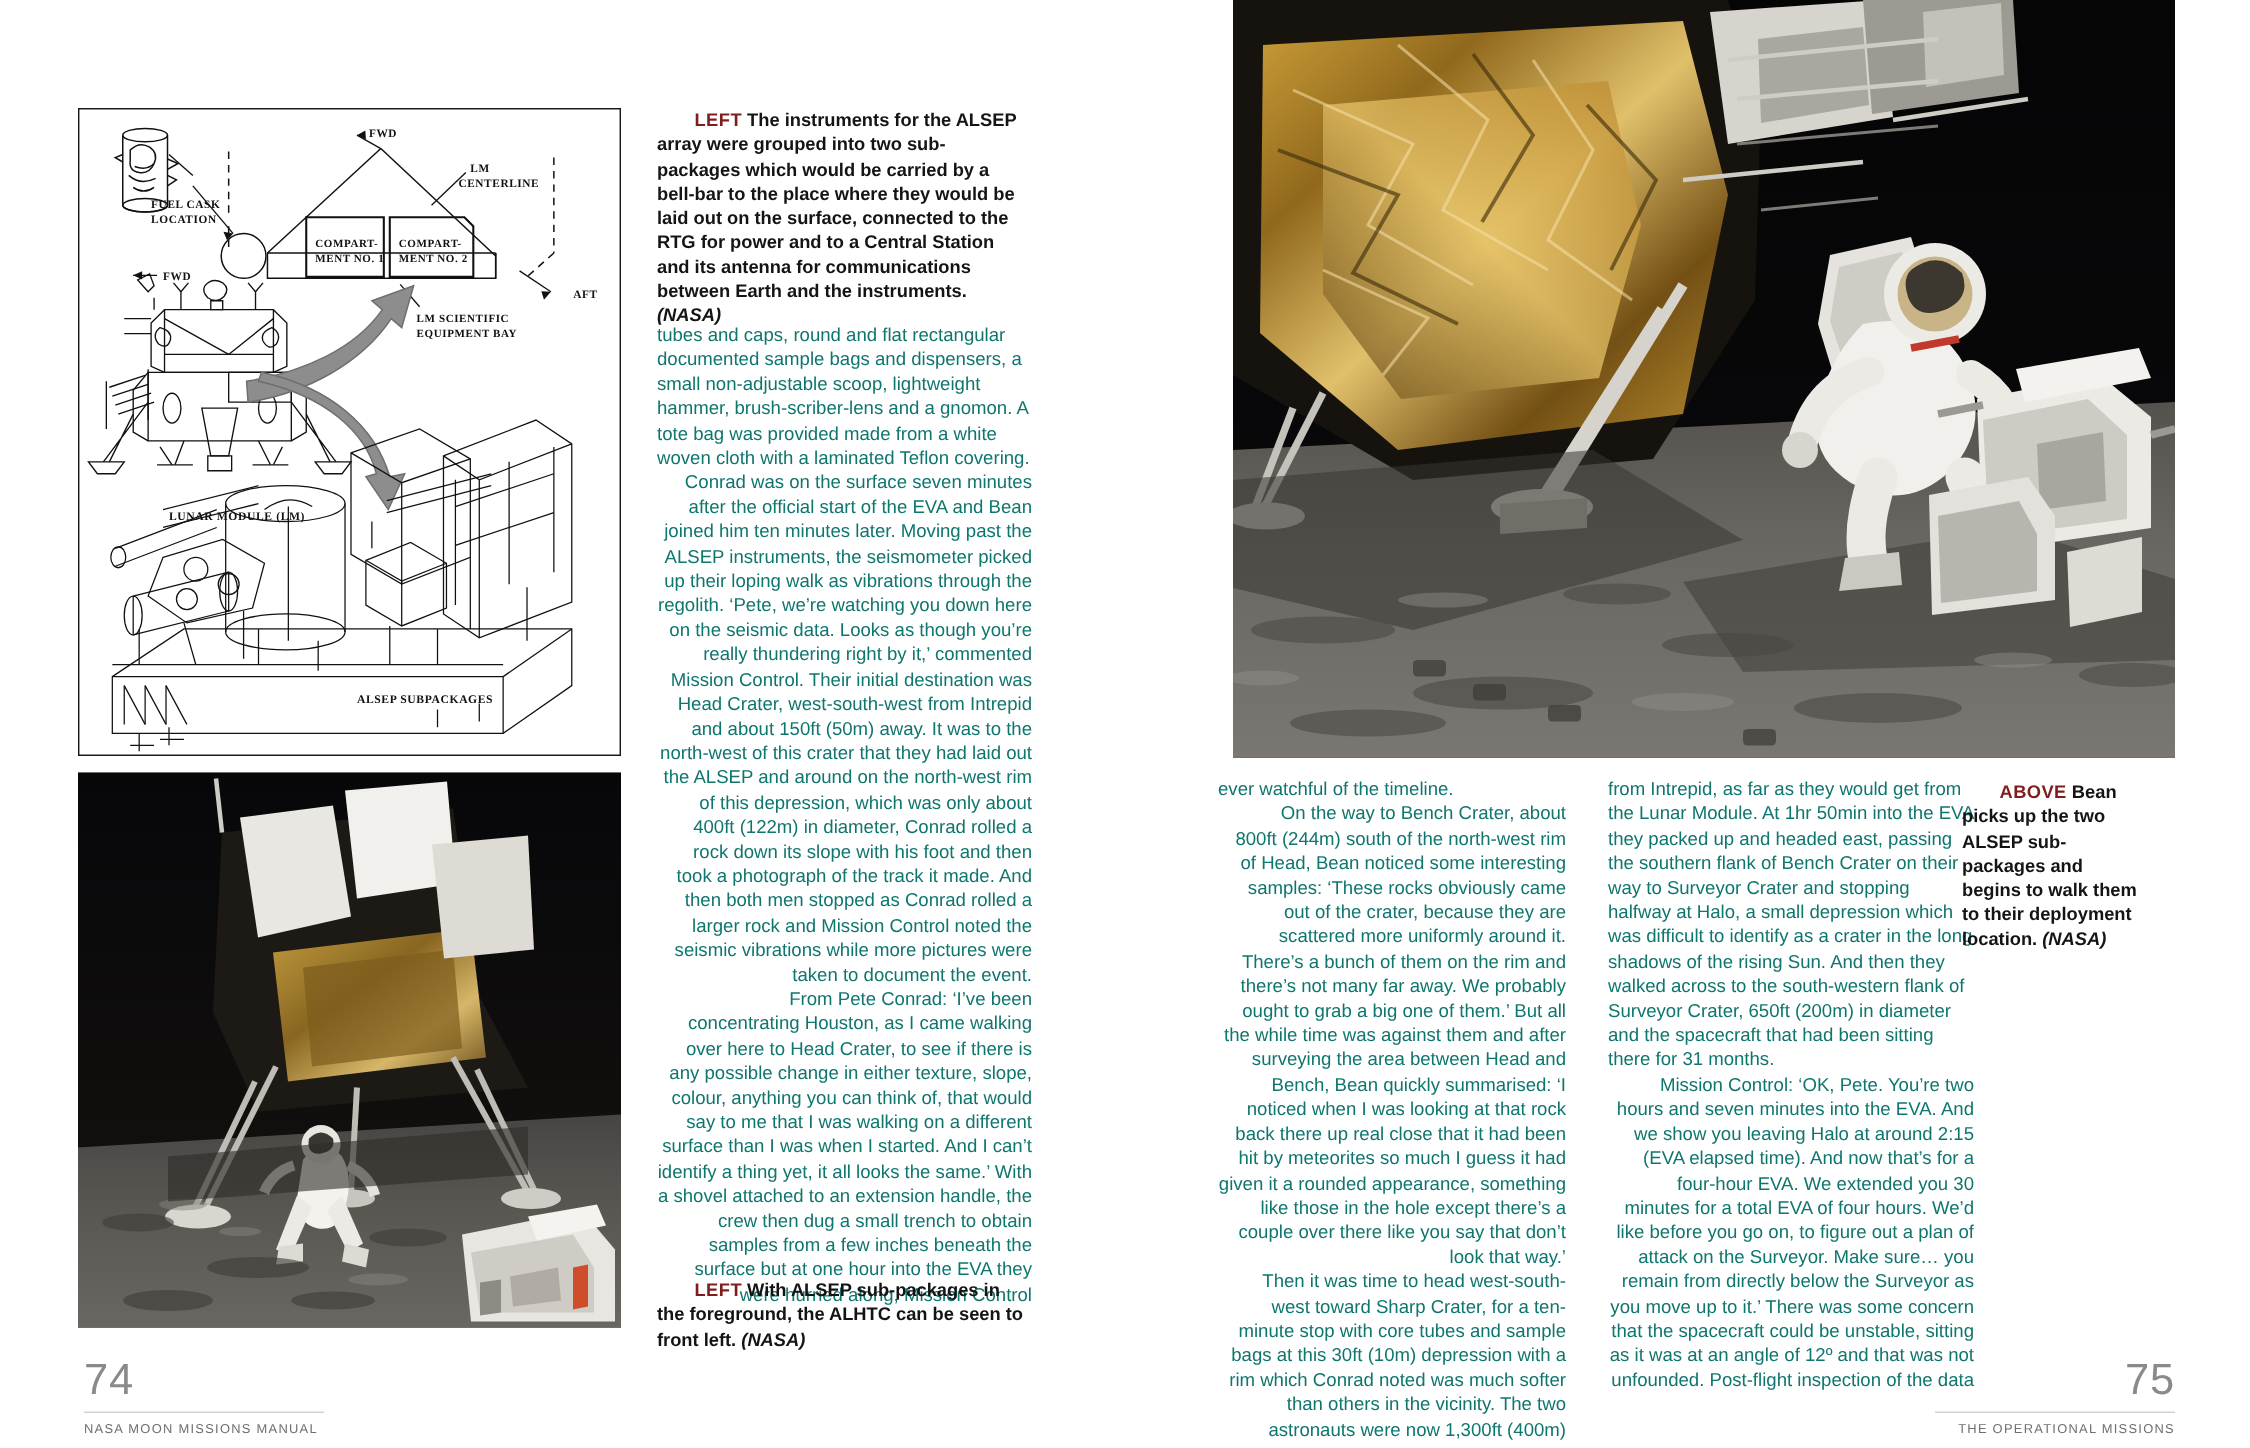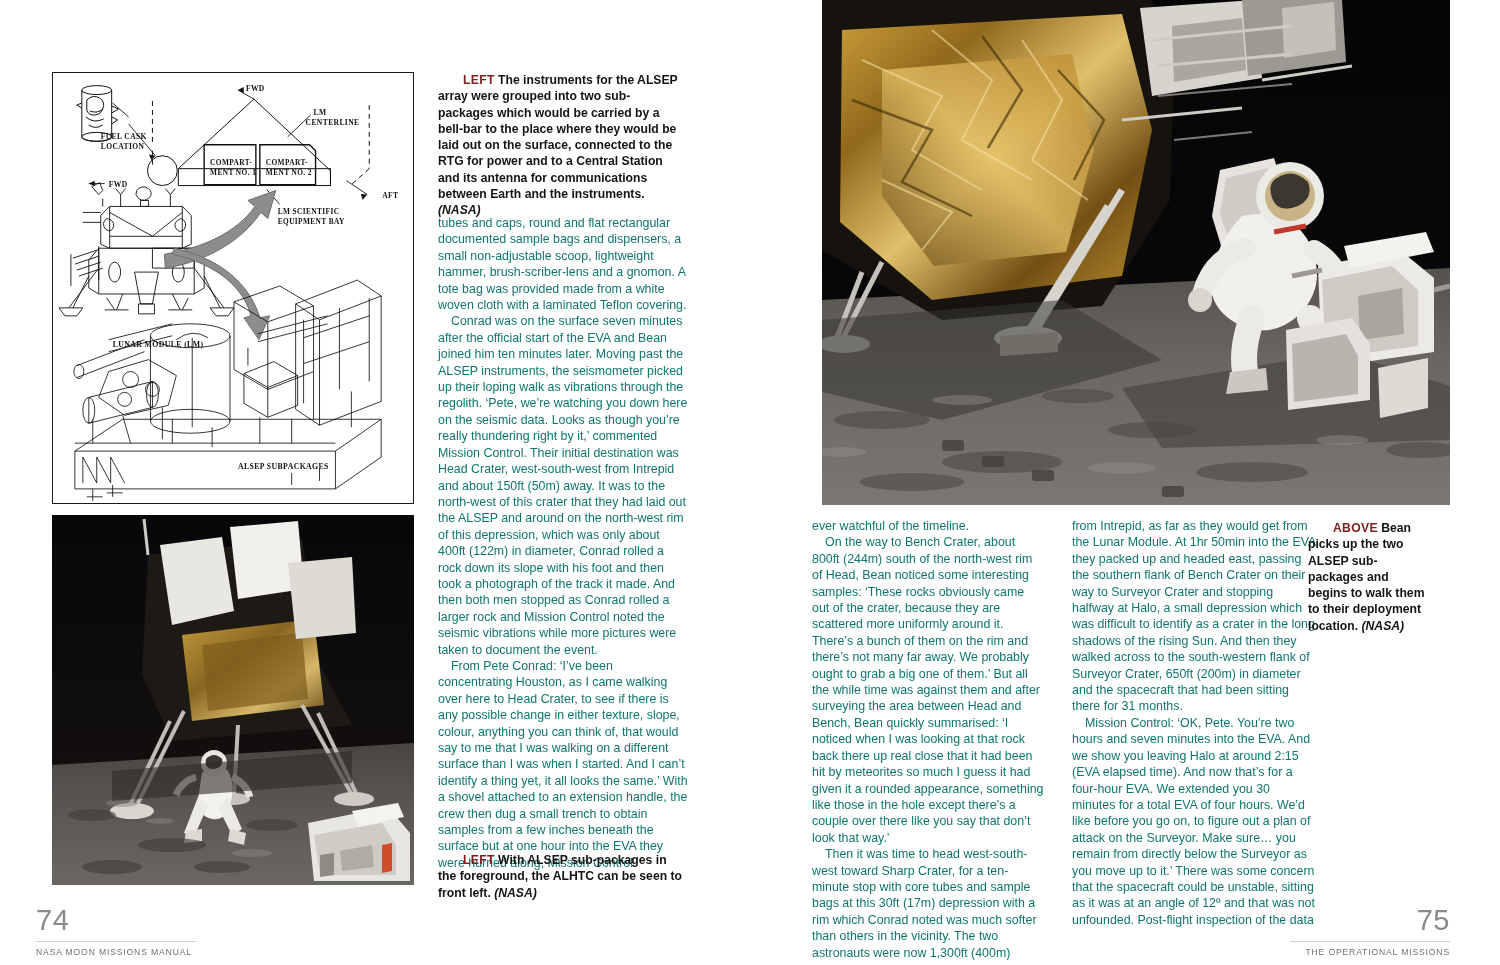--- a/index.html
+++ b/index.html
@@ -32,21 +32,21 @@
     position: absolute;
     font-family: "Liberation Sans", sans-serif;
     color: #0f766e;
   }
   .body-col {
     font-size: 12.4px;
     line-height: 16.4px;
     text-align: left;
   }
   .body-col p { margin: 0; }
-  .body-col p.indent { text-indent: 13px; }
+  .body-col p.indent { text-indent: 13px; text-align: right; }
 
   .caption {
     font-size: 12.2px;
     line-height: 16.3px;
     font-weight: 700;
     color: #141414;
   }
   .caption .kicker { color: #7f1d1d; font-weight: 700; letter-spacing: .3px; margin-left: 25px; }
   .caption .credit { font-style: italic; font-weight: 700; text-align: right; }
 
@@ -64,21 +64,21 @@
     font-size: 29px; font-weight: 400; color: #8a8a8a;
     line-height: 30px; letter-spacing: .5px;
   }
   .folio .rule {
     width: 100%; height: 1px; background: #d2d2d2; margin: 6px 0 5px 0;
   }
   .folio .tag {
     font-size: 8.6px; letter-spacing: .85px; color: #6f6f6f; font-weight: 400;
     white-space: nowrap;
   }
-  #folio-left  { left: 36px;  top: 905px; width: 160px; text-align: left; }
+  #folio-left  { left: 56px;  top: 905px; width: 160px; text-align: left; }
   #folio-right { left: 1290px; top: 905px; width: 160px; text-align: right; }
 </style>
 </head>
 <body>
 
 <div class="page">
 
   <div class="diagram-box">
     <svg class="diagram-svg" viewBox="0 0 362 432" xmlns="http://www.w3.org/2000/svg">
       <rect x="0" y="0" width="362" height="432" fill="#ffffff"></rect>
@@ -506,21 +506,21 @@
         <rect x="160" y="456" width="22" height="11" rx="3"></rect>
         <rect x="210" y="470" width="22" height="11" rx="3"></rect>
         <rect x="340" y="486" width="22" height="11" rx="3"></rect>
       </g>
     </svg>
   </div>
 
   <div class="col body-col" id="col-right-1">
     <p>ever watchful of the timeline.</p>
     <p class="indent">On the way to Bench Crater, about 800ft (244m) south of the north-west rim of Head, Bean noticed some interesting samples: ‘These rocks obviously came out of the crater, because they are scattered more uniformly around it. There’s a bunch of them on the rim and there’s not many far away. We probably ought to grab a big one of them.’ But all the while time was against them and after surveying the area between Head and Bench, Bean quickly summarised: ‘I noticed when I was looking at that rock back there up real close that it had been hit by meteorites so much I guess it had given it a rounded appearance, something like those in the hole except there’s a couple over there like you say that don’t look that way.’</p>
-    <p class="indent">Then it was time to head west-south-west toward Sharp Crater, for a ten-minute stop with core tubes and sample bags at this 30ft (17m) depression with a rim which Conrad noted was much softer than others in the vicinity. The two astronauts were now 1,300ft (400m)</p>
+    <p class="indent">Then it was time to head west-south-west toward Sharp Crater, for a ten-minute stop with core tubes and sample bags at this 30ft (10m) depression with a rim which Conrad noted was much softer than others in the vicinity. The two astronauts were now 1,300ft (400m)</p>
   </div>
 
   <div class="col body-col" id="col-right-2">
     <p>from Intrepid, as far as they would get from the Lunar Module. At 1hr 50min into the EVA they packed up and headed east, passing the southern flank of Bench Crater on their way to Surveyor Crater and stopping halfway at Halo, a small depression which was difficult to identify as a crater in the long shadows of the rising Sun. And then they walked across to the south-western flank of Surveyor Crater, 650ft (200m) in diameter and the spacecraft that had been sitting there for 31 months.</p>
     <p class="indent">Mission Control: ‘OK, Pete. You’re two hours and seven minutes into the EVA. And we show you leaving Halo at around 2:15 (EVA elapsed time). And now that’s for a four-hour EVA. We extended you 30 minutes for a total EVA of four hours. We’d like before you go on, to figure out a plan of attack on the Surveyor. Make sure… you remain from directly below the Surveyor as you move up to it.’ There was some concern that the spacecraft could be unstable, sitting as it was at an angle of 12º and that was not unfounded. Post-flight inspection of the data</p>
   </div>
 
   <div class="col caption" id="caption-bean-above">
     <span class="kicker">ABOVE</span><span> Bean picks up the two ALSEP sub-packages and begins to walk them to their deployment location. </span><span class="credit">(NASA)</span>
   </div>

